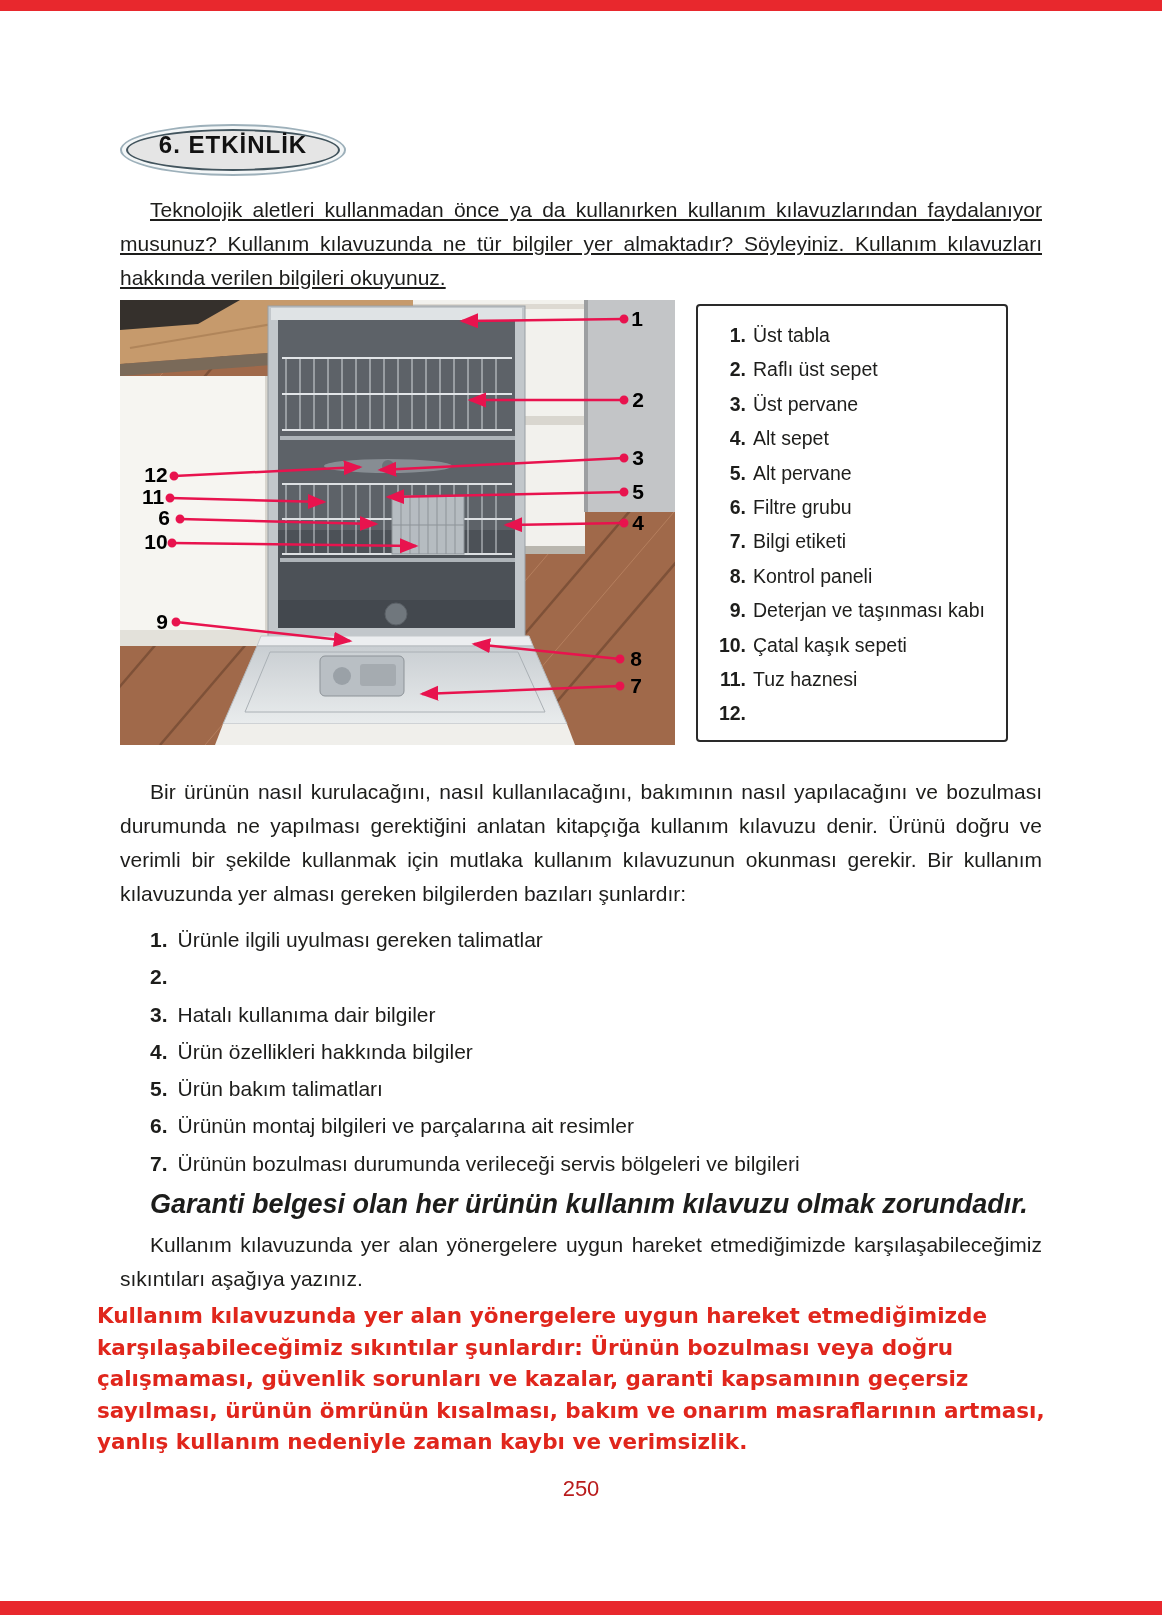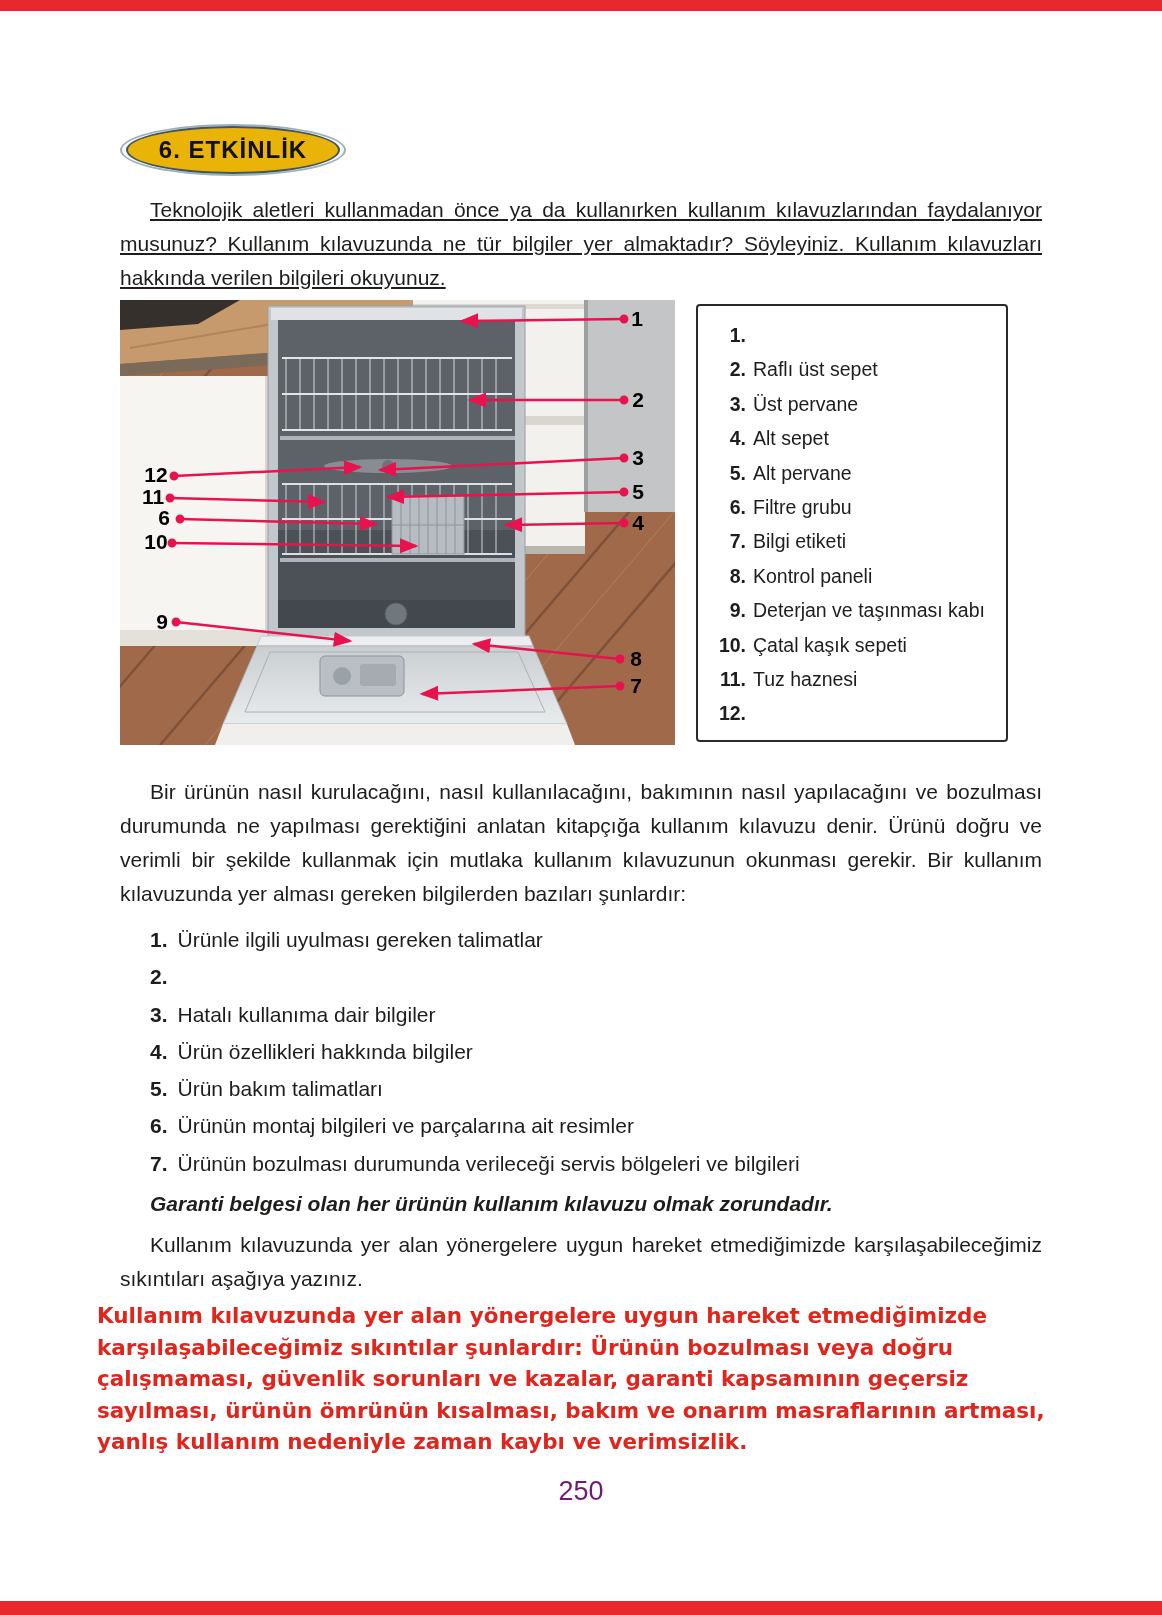--- a/index.html
+++ b/index.html
@@ -8,22 +8,22 @@
   .page { position:relative; width:1162px; height:1615px; background:#fff; overflow:hidden; }
 
   .red-bar { position:absolute; left:0; width:100%; background:#e8282d; }
   .red-bar.top { top:0; height:11px; }
   .red-bar.bottom { bottom:0; height:14px; }
 
   
   .badge-outer { position:absolute; top:124px; left:120px; width:226px; height:52px;
     border:2px solid #9db0ba; border-radius:50%; background:#f4f7f8;
     display:flex; align-items:center; justify-content:center; }
-  .badge-inner { width:214px; height:48px; border:2.5px solid #42545d; border-radius:50%;
-    background:#eab308; display:flex; align-items:center; justify-content:center; }
+  .badge-inner { width:214px; height:42px; border:2.5px solid #42545d; border-radius:50%;
+    background:#e5e5e5; display:flex; justify-content:center; }
   .badge-text { font-weight:bold; font-size:24px; letter-spacing:1px; color:#111; }
 
   .para { position:absolute; left:120px; width:922px; font-size:21px; line-height:34px;
     text-align:justify; text-indent:30px; }
   .intro { top:193px;text-decoration:underline; }
   .bodypara { top:775px; }
   .prompt { top:1228px; }
 
   
   .figure { position:absolute; top:300px; left:120px; width:922px; height:447px; }
@@ -42,28 +42,28 @@
   .legend-item { display:flex; line-height:34.4px; font-size:19.5px; }
   .legend-num { width:40px; text-align:right; font-weight:bold; margin-right:7px; flex:none; }
   .legend-label { flex:1; }
 
   
   .list { position:absolute; top:921px; left:150px; width:892px; }
   .list-item { display:flex; line-height:37.3px; font-size:21px; }
   .list-num { font-weight:bold; margin-right:10px; flex:none; }
 
   .emphasis { position:absolute; top:1187px; left:150px; width:892px;
-    font-size:21px; font-weight:bold; font-style:italic; line-height:34px; }
+    font-size:27px; font-weight:bold; font-style:italic; line-height:34px; }
 
   .answer { position:absolute; top:1300px; left:97px; width:992px;
     font-family:"DejaVu Sans", sans-serif; font-weight:bold; font-size:21.5px;
     line-height:31.5px; color:#e0261c; text-align:left; }
 
   .page-number { position:absolute; top:1476px; left:0; width:100%;
-    text-align:center; font-size:27px; color:#701a75; }
+    text-align:center; font-size:22px; color:#b91c1c; }
 
   b.inline-bold { font-weight:normal; }
 </style>
 </head>
 <body>
 
 <div class="page">
 
   <div class="red-bar top"></div>
 
@@ -244,20 +244,21 @@
       <span class="co co-n6">6</span>
       <span class="co co-n10">10</span>
       <span class="co co-n9">9</span>
       <span class="co co-n8">8</span>
       <span class="co co-n7">7</span>
     </div>
 
     <div class="legend">
       <div class="legend-item">
           <span class="legend-num">1.</span>
+          <span class="legend-label">Üst tabla</span>
         </div>
       <div class="legend-item">
           <span class="legend-num">2.</span>
           <span class="legend-label">Raflı üst sepet</span>
         </div>
       <div class="legend-item">
           <span class="legend-num">3.</span>
           <span class="legend-label">Üst pervane</span>
         </div>
       <div class="legend-item">

